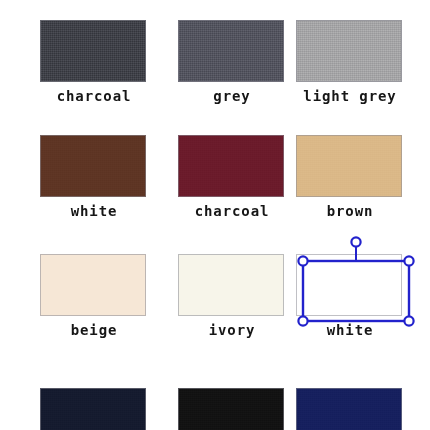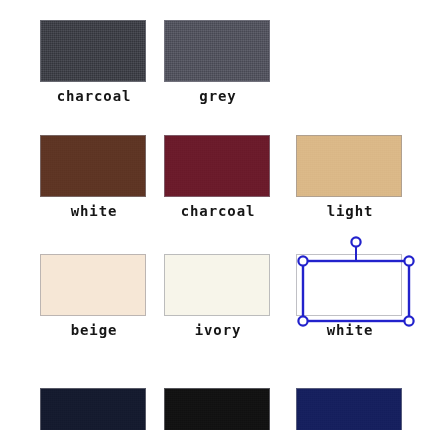--- a/index.html
+++ b/index.html
@@ -35,21 +35,21 @@
   .swatch-row.row-3 { top: 240px; }
   .swatch-row.row-4 { top: 378px; height: 52px; }
 
   .swatch-cell {
     position: absolute;
     top: 0;
     width: 112px;
     height: 110px;
   }
   .swatch-cell.col-1 { left: 38px; }
-  .swatch-cell.col-2 { left: 162px; }
+  .swatch-cell.col-2 { left: 176px; }
   .swatch-cell.col-3 { left: 294px; }
 
   .swatch-chip {
     position: absolute;
     left: 2px;
     top: 14px;
     width: 106px;
     height: 62px;
     box-sizing: border-box;
     border: 1px solid rgba(140,140,150,0.55);
@@ -121,34 +121,38 @@
 
   <div class="swatch-row row-1">
     <div class="swatch-cell col-1">
       <div class="swatch-chip texture-strong" style="background-color: rgb(56, 58, 66);"></div>
       <div class="swatch-label">charcoal</div>
     </div>
     <div class="swatch-cell col-2">
       <div class="swatch-chip texture-strong" style="background-color: rgb(78, 79, 91);"></div>
       <div class="swatch-label">grey</div>
     </div>
+    <div class="swatch-cell col-3">
+      <div class="swatch-chip texture-strong" style="background-color: rgb(168, 168, 170);"></div>
+      <div class="swatch-label">light grey</div>
+    </div>
   </div>
 
   <div class="swatch-row row-2">
     <div class="swatch-cell col-1">
       <div class="swatch-chip texture-flat" style="background-color: rgb(94, 52, 35);"></div>
       <div class="swatch-label">white</div>
     </div>
     <div class="swatch-cell col-2">
       <div class="swatch-chip texture-flat" style="background-color: rgb(107, 26, 42);"></div>
       <div class="swatch-label">charcoal</div>
     </div>
     <div class="swatch-cell col-3">
       <div class="swatch-chip texture-flat" style="background-color: rgb(220, 185, 136);"></div>
-      <div class="swatch-label">light</div>
+      <div class="swatch-label">brown</div>
     </div>
   </div>
 
   <div class="swatch-row row-3">
     <div class="swatch-cell col-1">
       <div class="swatch-chip texture-none" style="background-color: rgb(246, 231, 214);"></div>
       <div class="swatch-label">beige</div>
     </div>
     <div class="swatch-cell col-2">
       <div class="swatch-chip texture-none" style="background-color: rgb(247, 245, 234);"></div>

